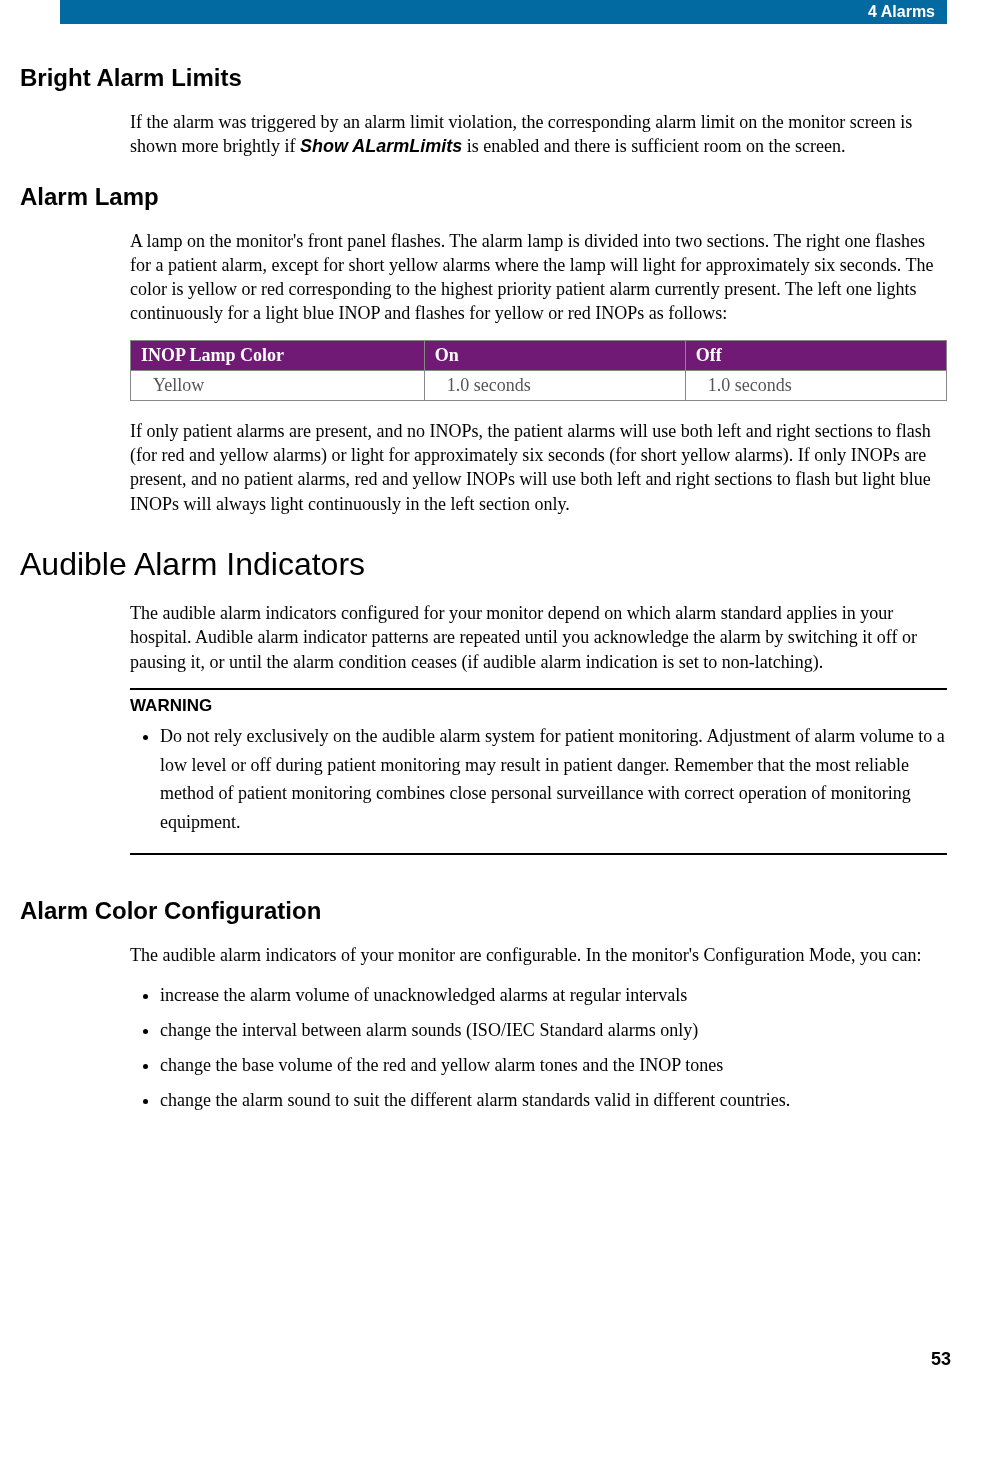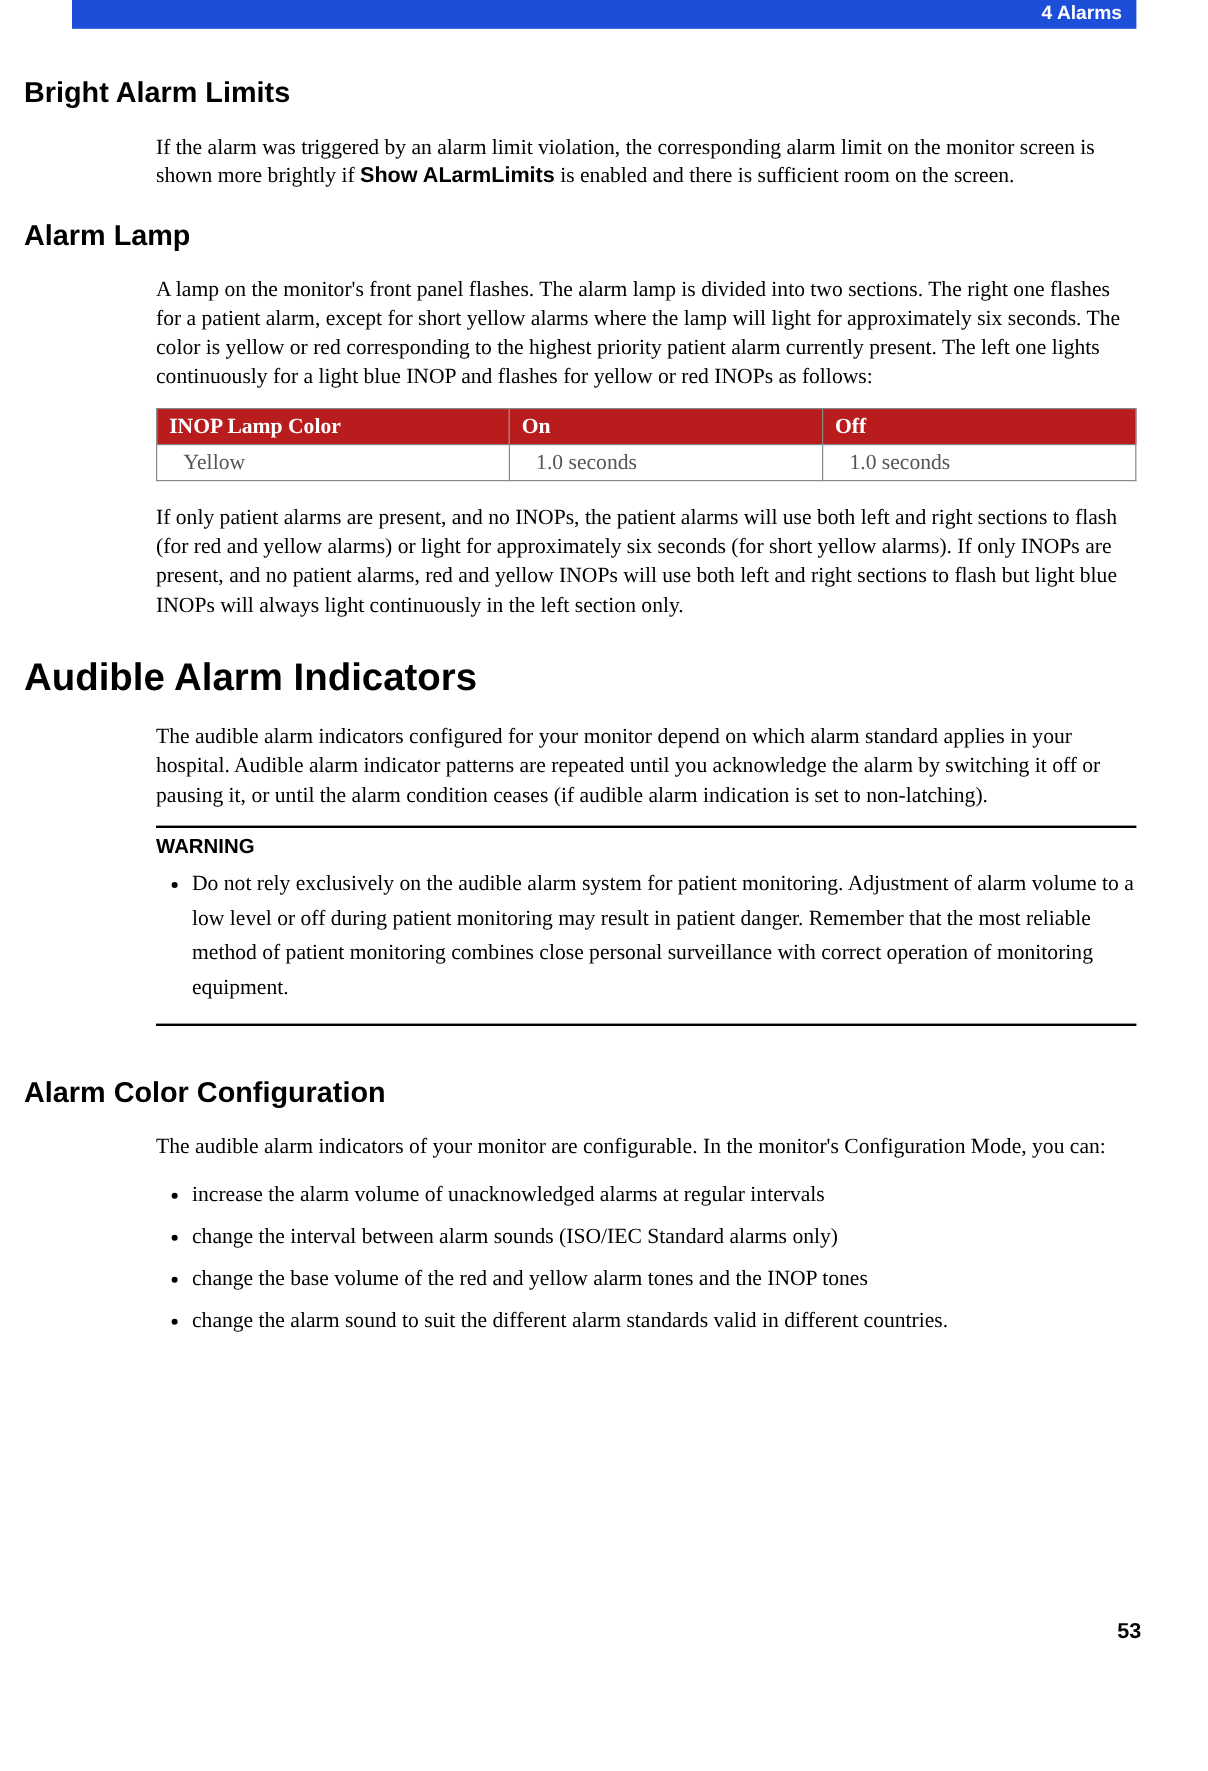--- a/index.html
+++ b/index.html
@@ -7,65 +7,66 @@
     margin: 0;
     padding: 0;
     background: #fff;
     color: #000;
     width: 1007px;
   }
   .page {
     padding: 0 60px 40px 20px;
   }
   .header-bar {
-    background: #1d4ed8;
+    background: #0369a1;
     height: 24px;
     margin-left: 40px;
     display: flex;
     align-items: center;
     justify-content: flex-end;
     padding-right: 12px;
     margin-bottom: 40px;
   }
   .header-text {
     color: #fff;
     font-family: Arial, Helvetica, sans-serif;
     font-weight: bold;
     font-size: 16px;
   }
   h1 {
     font-family: Arial, Helvetica, sans-serif;
-    font-weight: bold;
+    font-weight: normal;
     font-size: 32px;
     margin: 30px 0 12px 0;
   }
   h2 {
     font-family: Arial, Helvetica, sans-serif;
     font-weight: bold;
     font-size: 24px;
     margin: 24px 0 8px 0;
   }
   .body-text {
     margin-left: 110px;
     font-size: 18px;
     line-height: 1.35;
     margin-bottom: 14px;
   }
   .ui-label {
     font-family: Arial, Helvetica, sans-serif;
     font-weight: bold;
+    font-style: italic;
   }
   table.inop {
     margin-left: 110px;
     border-collapse: collapse;
     width: calc(100% - 110px);
     margin-bottom: 10px;
   }
   table.inop th {
-    background: #b91c1c;
+    background: #701a75;
     color: #fff;
     font-family: Georgia, 'Times New Roman', serif;
     font-weight: bold;
     text-align: left;
     padding: 4px 10px;
     border: 1px solid #888;
     font-size: 18px;
   }
   table.inop td {
     border: 1px solid #888;

